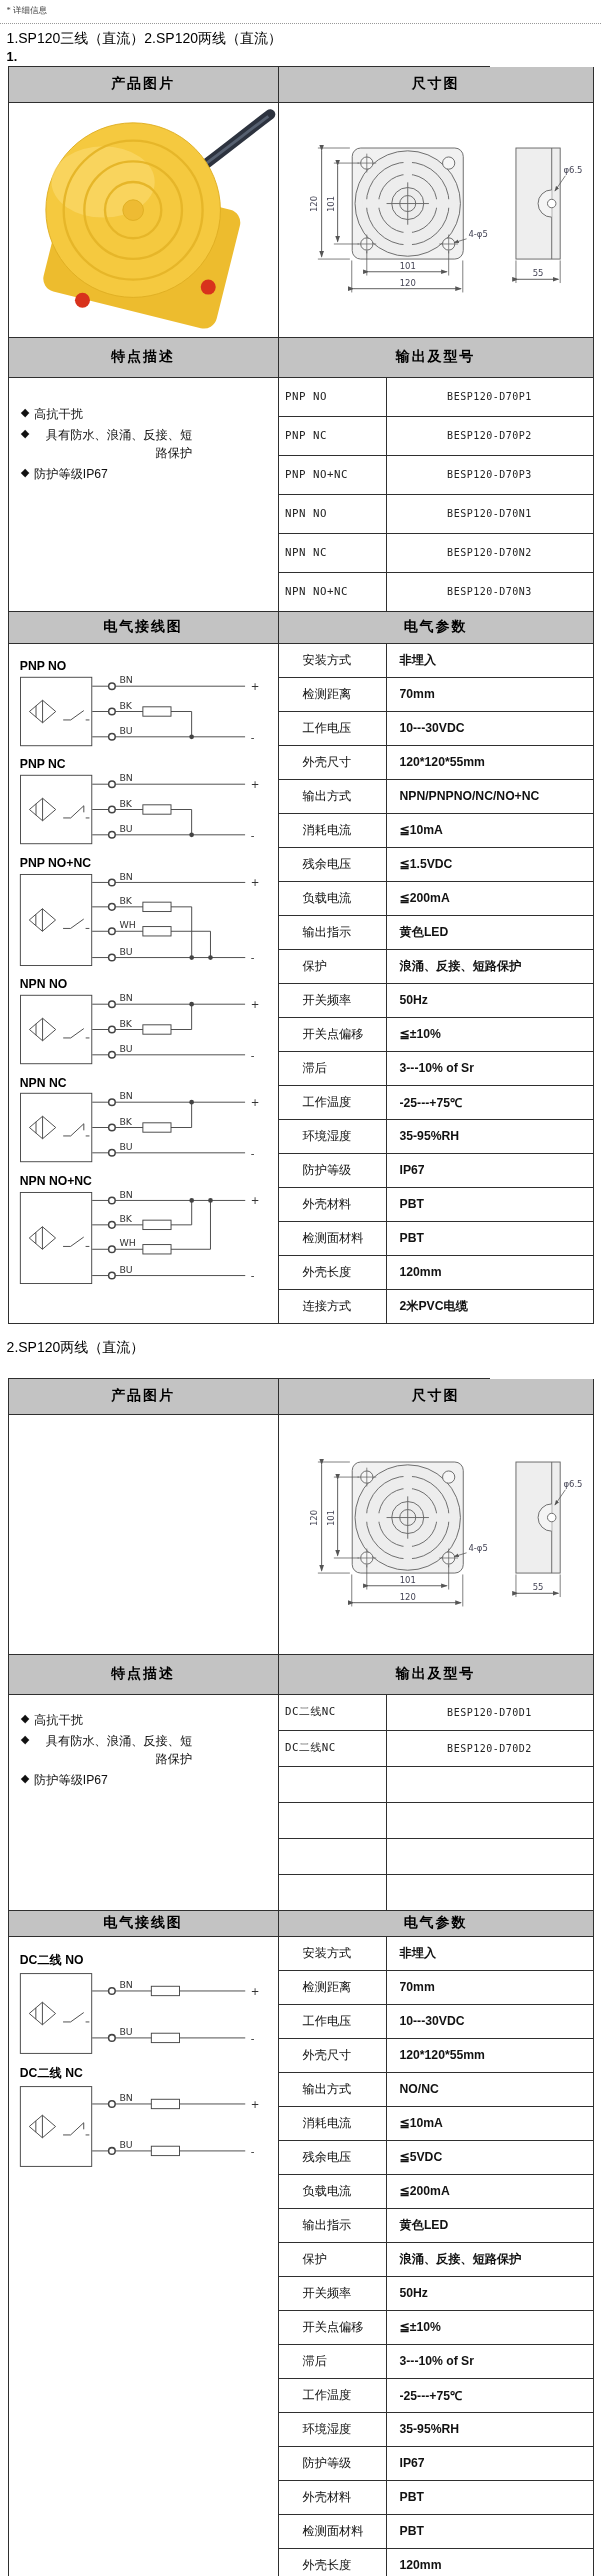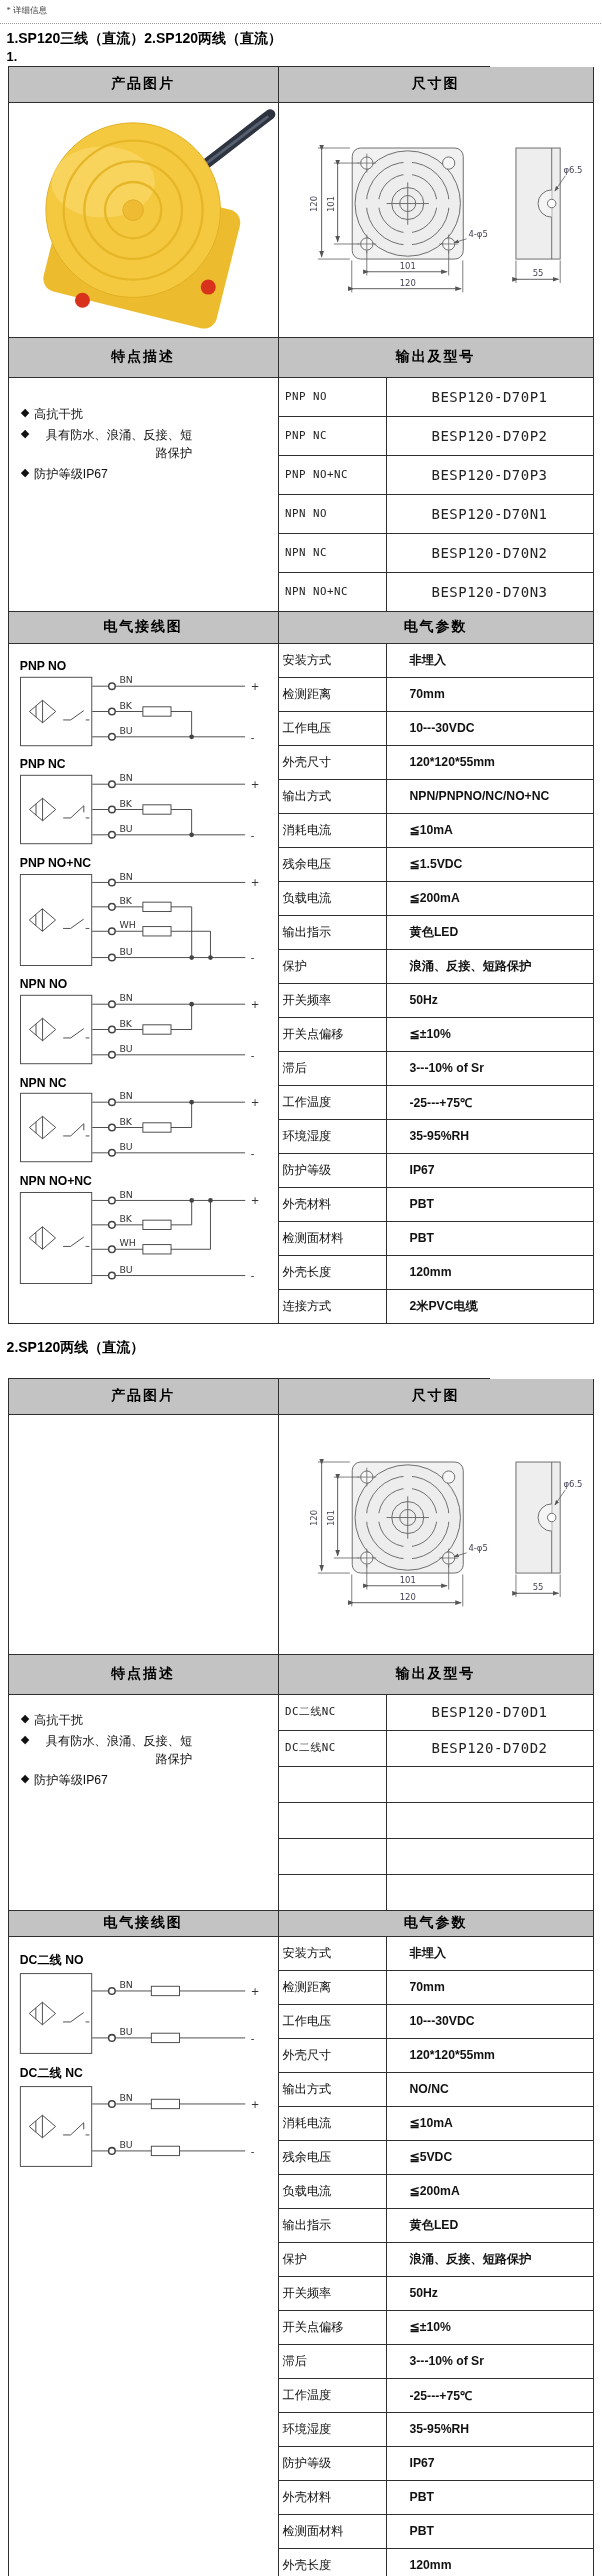--- a/index.html
+++ b/index.html
@@ -1,41 +1,41 @@
 <!DOCTYPE html>
 <html style="font-size:15px"><head>
 <meta charset="utf-8">
 <style>
   html,body{margin:0;padding:0;background:#fff;}
   body{width:603px;font-family:"Liberation Sans",sans-serif;color:#000;}
   .meta{font-size:8.5px;color:#444;padding:4.7px 0 6.6px 6.6px;border-bottom:0.9px dotted #999;font-family:Liberation Serif, serif;}
-  .title{font-size:14px;font-weight:bold;margin:5.6px 0 1.9px 6.6px;}
+  .title{font-size:14px;font-weight:normal;margin:5.6px 0 1.9px 6.6px;}
   .sec-no{font-size:12.7px;font-weight:bold;margin:0 0 1.9px 6.6px;}
   .sec2-title{margin-top:15px;margin-bottom:21px;}
   .sec{display:grid;grid-template-columns:270px 108px 207px;grid-auto-flow:row;
        box-sizing:border-box;width:482px;margin-left:7.5px;
        border-top:0.9px solid #2f2f2f;border-left:0.9px solid #2f2f2f;background:#fff;}
   .cell{border-right:0.9px solid #2f2f2f;border-bottom:0.9px solid #2f2f2f;background:#fff;
         box-sizing:border-box;min-width:0;overflow:hidden;}
   .contents{display:contents;}
   .c1{grid-column:1;}
   .c23{grid-column:2/4;}
   .hdr{background:#c3c3c3;display:flex;align-items:center;justify-content:center;
        font-weight:bold;font-size:14px;letter-spacing:1.9px;}
   .img-cell{display:flex;align-items:center;justify-content:center;}
   .feat-cell{grid-column:1;grid-row:span 6;padding:28px 7.5px 0 12.2px;}
   .feat-item{display:flex;margin-bottom:3.8px;font-size:12.2px;color:#111;}
   .bullet{margin-right:4.7px;font-size:11.3px;}
   .feat-text{max-width:158px;line-height:1.45;text-align:right;}
   .out-type{grid-column:2;display:flex;align-items:center;padding-left:6.6px;
             font-family:"DejaVu Sans Mono",monospace;font-size:10.8px;letter-spacing:0.5px;color:#222;}
   .out-model{grid-column:3;display:flex;align-items:center;justify-content:center;
-             font-family:"DejaVu Sans Mono",monospace;font-size:14px;letter-spacing:0.5px;color:#222;}
-  .p-label{grid-column:2;display:flex;align-items:center;padding-left:4px;font-size:12.2px;color:#111;}
-  .p-value{grid-column:3;display:flex;align-items:center;padding-left:23px;font-size:12.2px;
+             font-family:"DejaVu Sans Mono",monospace;font-size:10px;letter-spacing:0.5px;color:#222;}
+  .p-label{grid-column:2;display:flex;align-items:center;padding-left:24px;font-size:12.2px;color:#111;}
+  .p-value{grid-column:3;display:flex;align-items:center;padding-left:13px;font-size:12.2px;
            font-weight:600;color:#111;}
   .wire-cell{grid-column:1;grid-row:span 20;padding:15px 0 0 9.4px;}
   .wire-block{margin-bottom:5.6px;}
   .wire-label{font-weight:bold;font-size:12.2px;margin:0 0 0.9px 1.9px;}
   svg text{font-family:"DejaVu Sans",sans-serif;}
 </style>
 </head>
 <body>
 
 <div class="meta">

